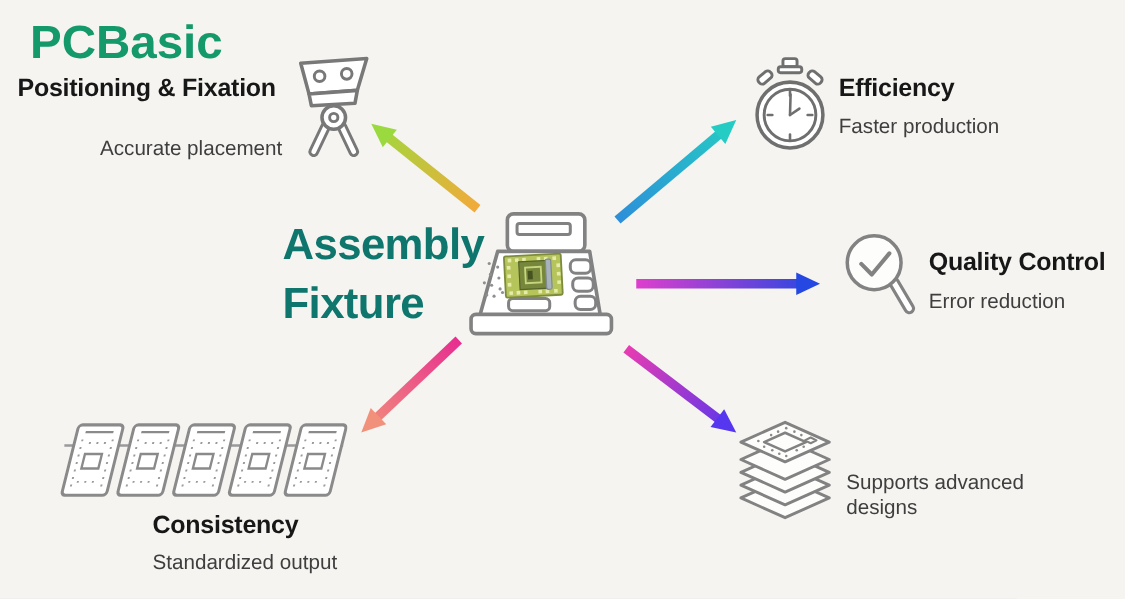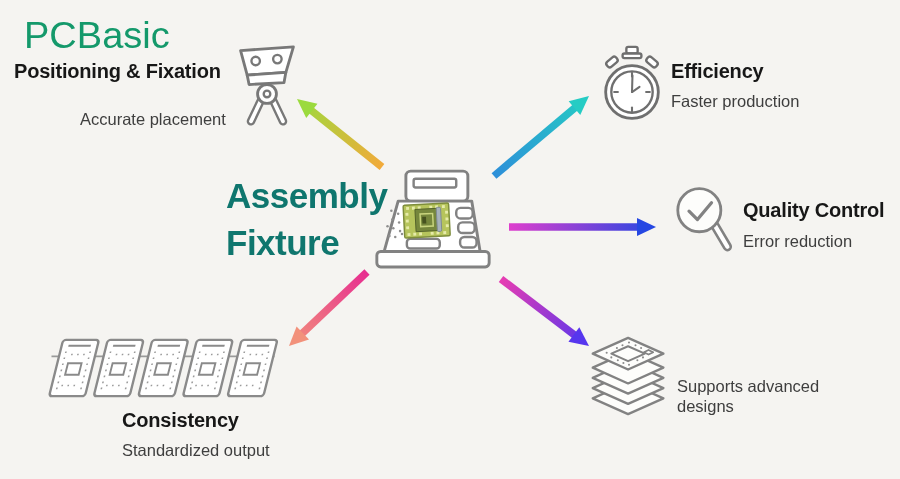--- a/index.html
+++ b/index.html
@@ -4,21 +4,21 @@
 <style>
   html,body { margin:0; padding:0; background:#e9e8e6; }
   .canvas {
     position:relative; width:900px; height:479px; overflow:hidden;
     background:#f5f4f1;
     font-family:"Liberation Sans", sans-serif;
   }
   #arrows-svg { position:absolute; left:0; top:0; width:900px; height:479px; }
   .abs { position:absolute; }
   .logo {
-    left:24px; top:14px; font-size:38px; font-weight:400; color:#14996B;
+    left:24px; top:14px; font-size:38px; font-weight:700; color:#14996B;
     letter-spacing:0px; transform:scaleY(0.98);
   }
   .node-title { font-weight:700; font-size:20px; color:#171717; letter-spacing:-0.2px; white-space:nowrap; }
   .node-sub   { font-size:16.5px; color:#3e3e3e; line-height:1.22; }
   .center-title { left:226px; top:172px; font-weight:700; font-size:35px; color:#0f766e;
                   line-height:47px; letter-spacing:-0.5px; white-space:nowrap; }
   .pos-title  { left:14px;  top:60px; }
   .pos-sub    { left:80px;  top:92px;margin-top:17px; }
   .eff-title  { left:671px; top:60px; }
   .eff-sub    { left:671px; top:91px; }

